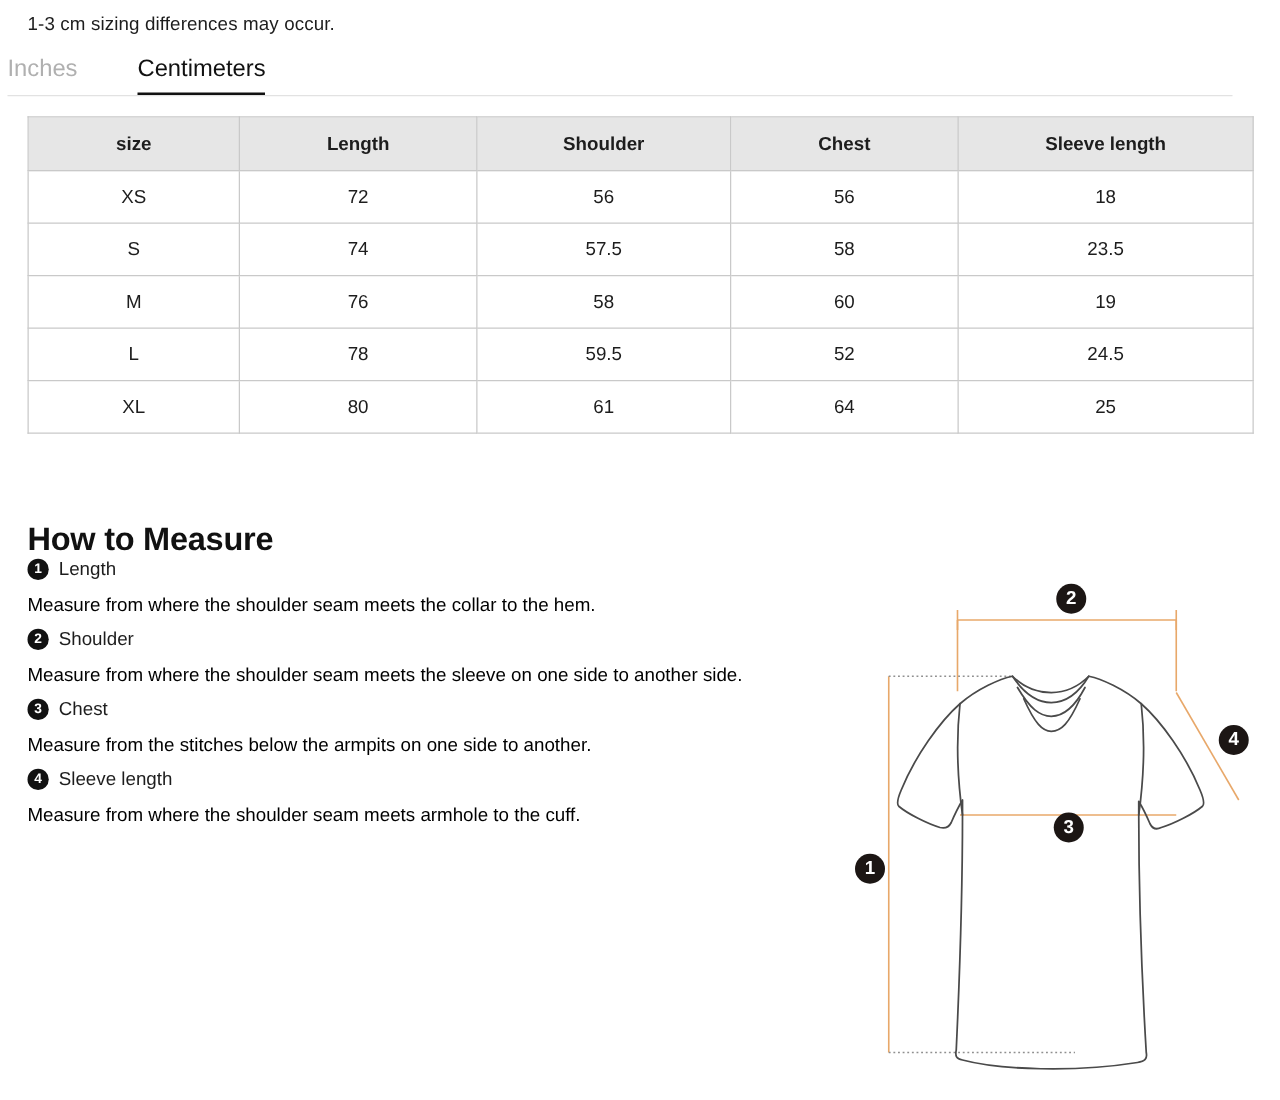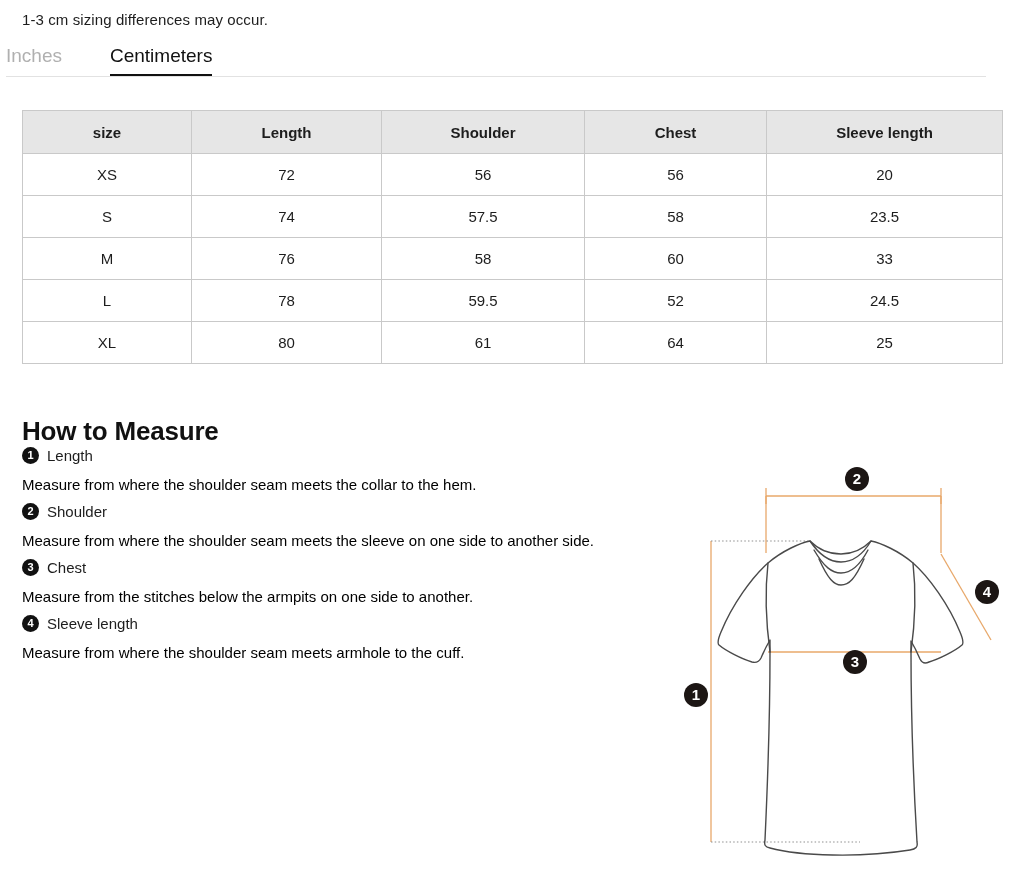--- a/index.html
+++ b/index.html
@@ -69,21 +69,21 @@
     right: 0;
     bottom: -1px;
     height: 2px;
     background: #111111;
   }
 
   
   .size-table {
     position: absolute;
     left: 22px;
-    top: 110px;
+    top: 93px;
     width: 980px;
     border-collapse: collapse;
     table-layout: fixed;
     font-size: 15px;
     padding-left: 16px;
   }
   .size-table th,
   .size-table td {
     border: 1px solid #c9c9c9;
     text-align: center;
@@ -206,35 +206,35 @@
         <th>Chest</th>
         <th>Sleeve length</th>
       </tr>
     </thead>
     <tbody>
       <tr>
         <td>XS</td>
         <td>72</td>
         <td>56</td>
         <td>56</td>
-        <td>20</td>
+        <td>18</td>
       </tr>
       <tr>
         <td>S</td>
         <td>74</td>
         <td>57.5</td>
         <td>58</td>
         <td>23.5</td>
       </tr>
       <tr>
         <td>M</td>
         <td>76</td>
         <td>58</td>
         <td>60</td>
-        <td>33</td>
+        <td>19</td>
       </tr>
       <tr>
         <td>L</td>
         <td>78</td>
         <td>59.5</td>
         <td>52</td>
         <td>24.5</td>
       </tr>
       <tr>
         <td>XL</td>

